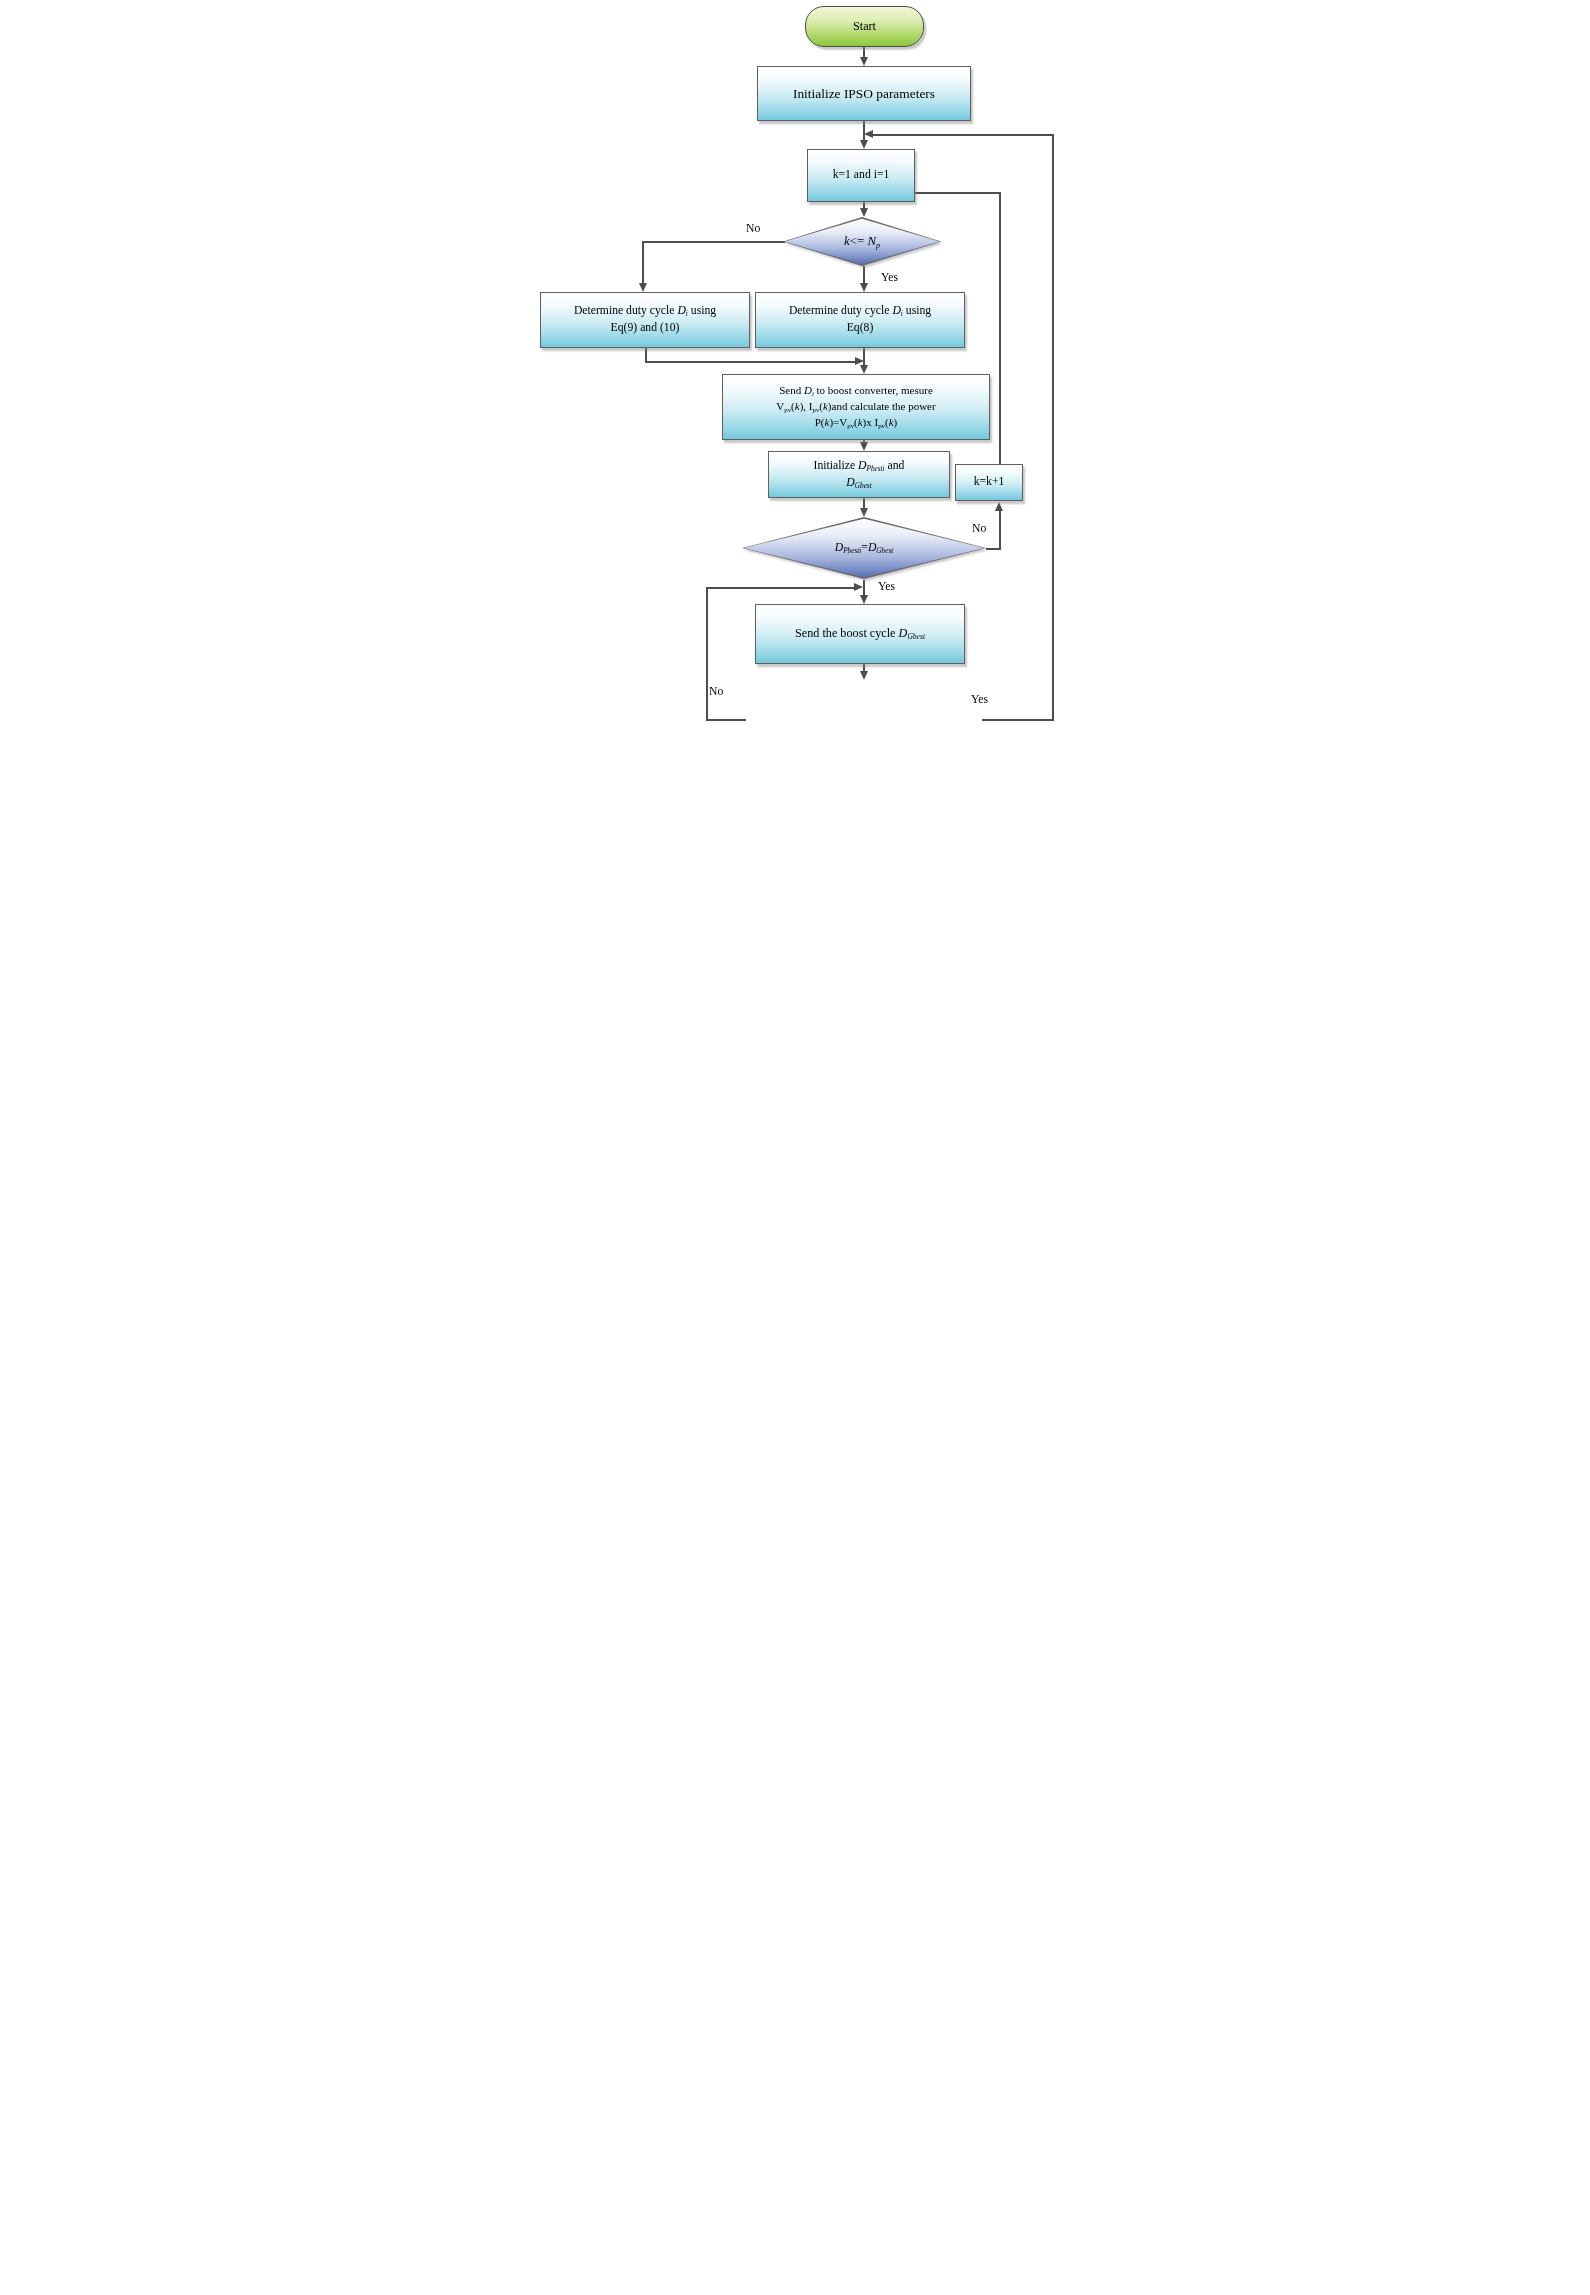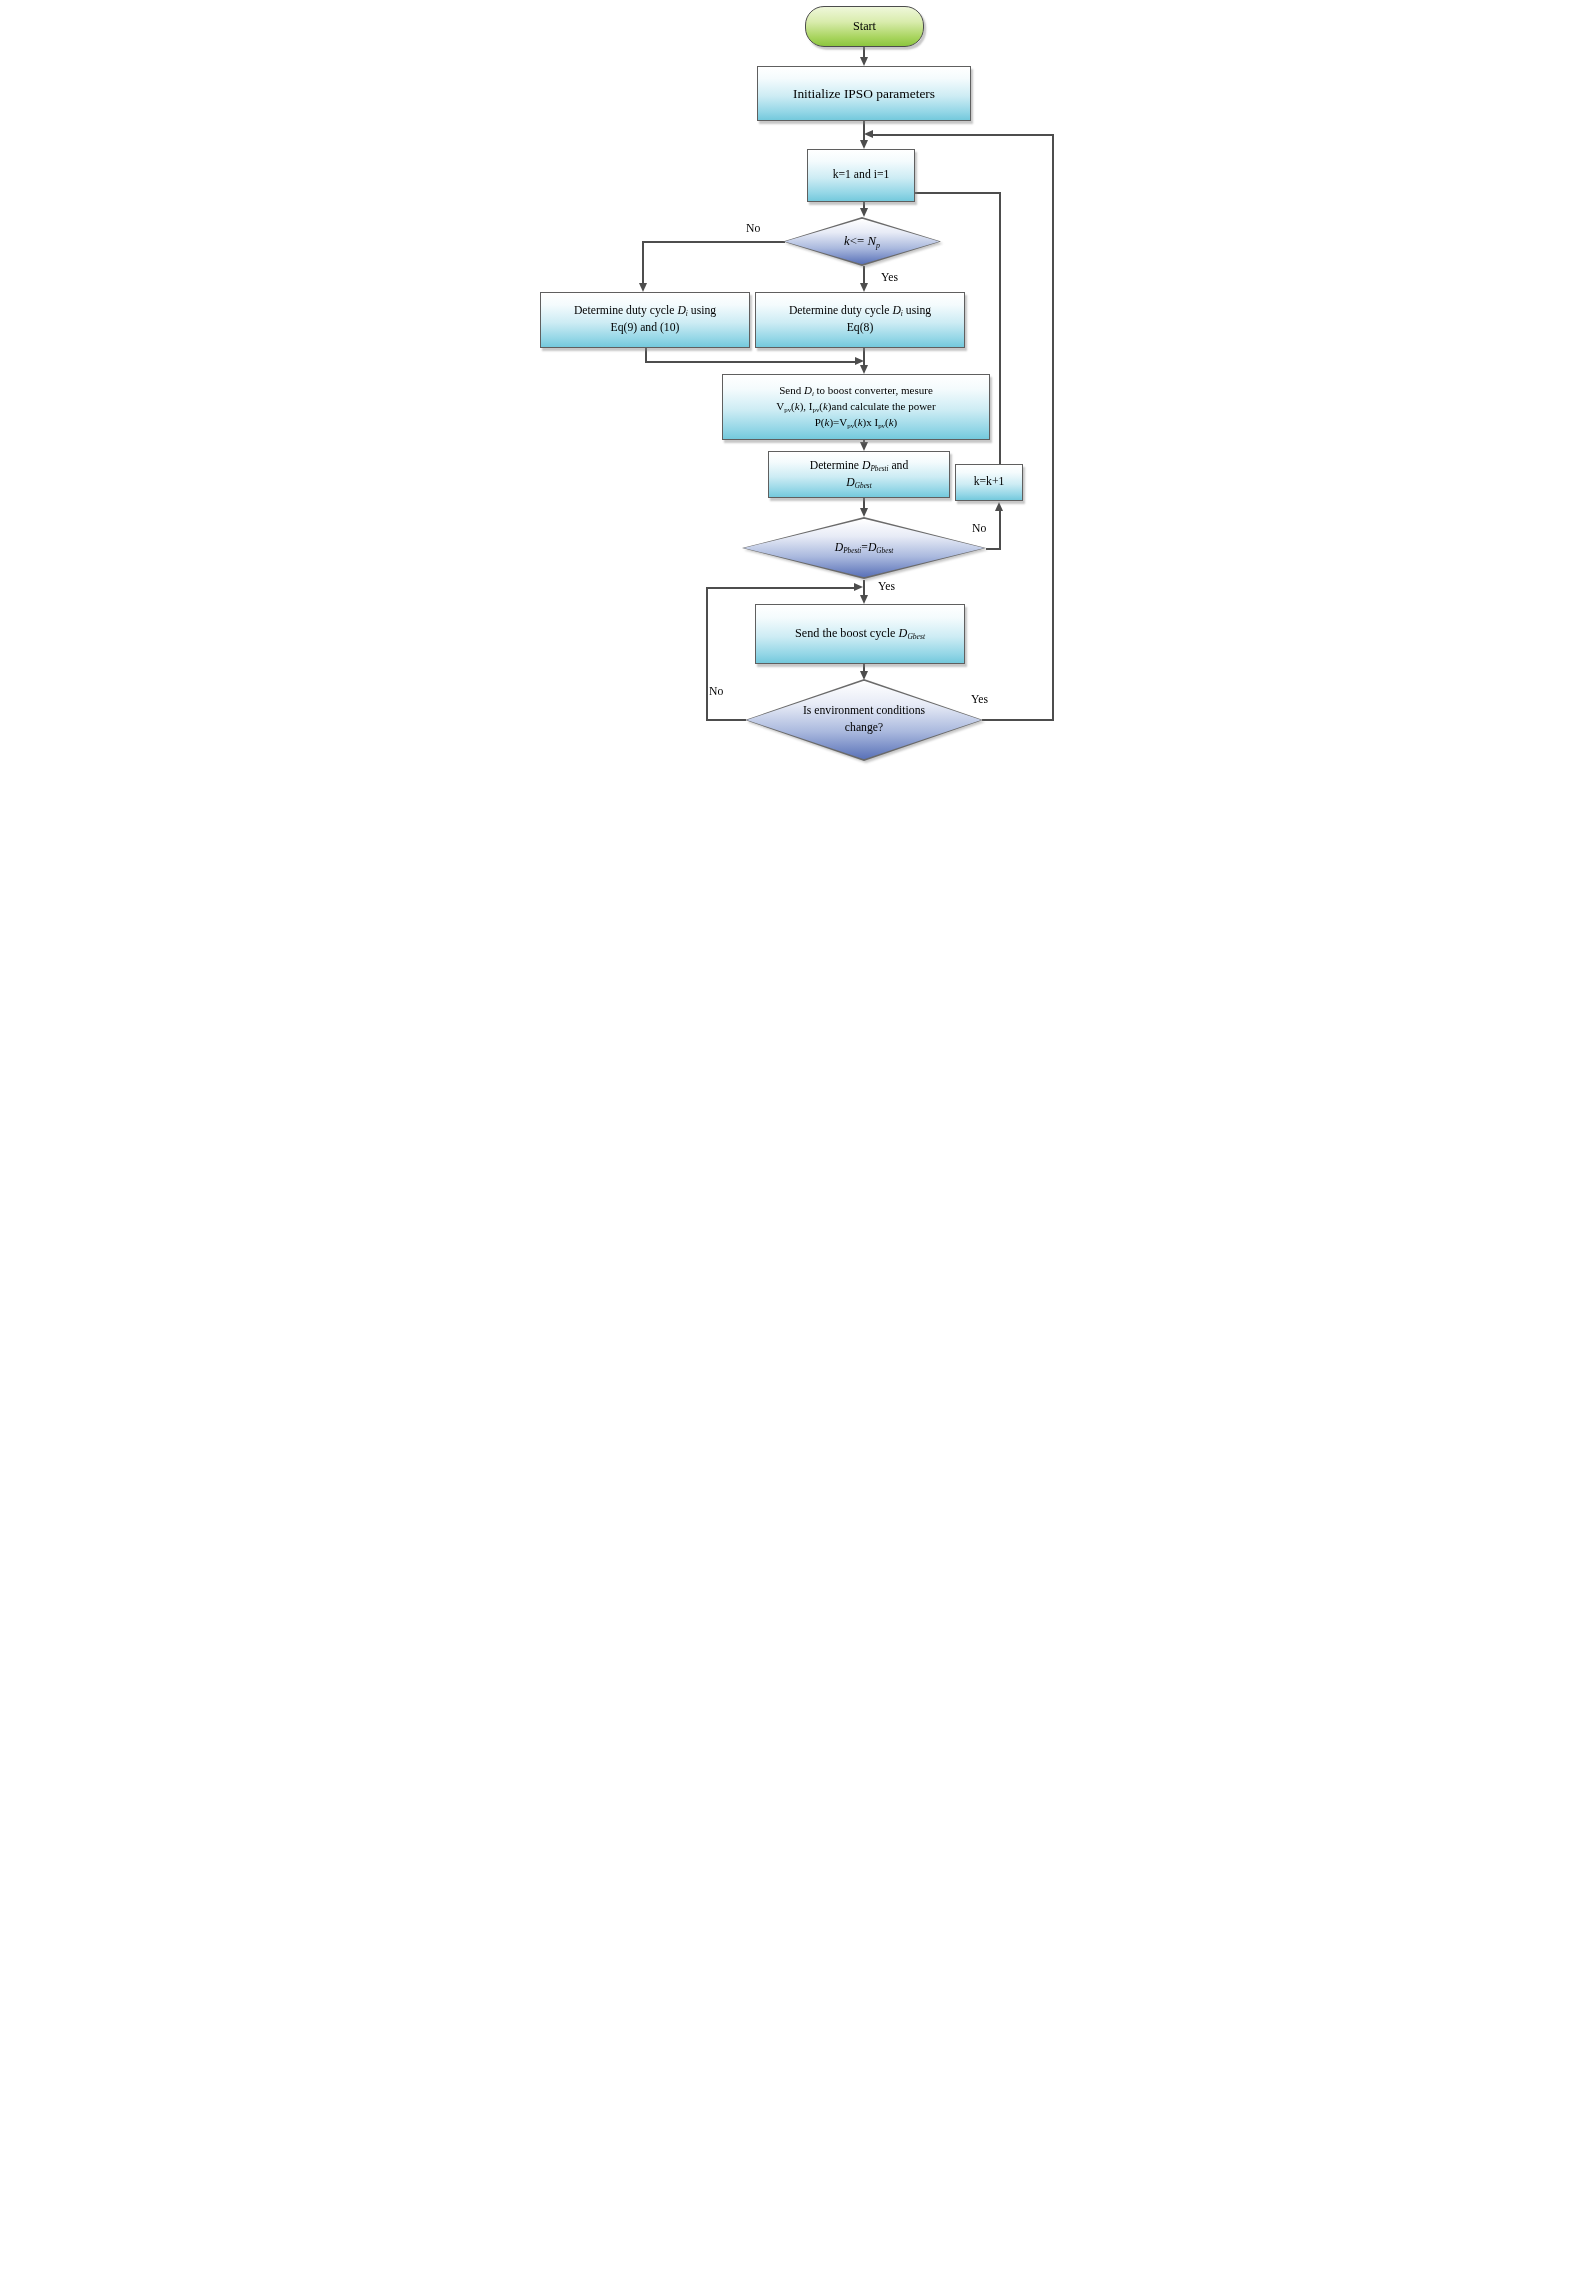--- a/index.html
+++ b/index.html
@@ -134,21 +134,21 @@
     <div class="tline">Eq(8)</div>
   </div>
 
   <div class="node pbox f20" style="left:192px;top:374px;width:268px;height:66px;">
     <div class="tline"><span>Send </span><span class="v">D</span><span class="si">i</span><span> to boost converter, mesure</span></div>
     <div class="tline"><span>V</span><span class="s">pv</span><span>(</span><span class="v">k</span><span>), I</span><span class="s">pv</span><span>(</span><span class="v">k</span><span>)and calculate the power</span></div>
     <div class="tline"><span>P(</span><span class="v">k</span><span>)=V</span><span class="s">pv</span><span>(</span><span class="v">k</span><span>)x I</span><span class="s">pv</span><span>(</span><span class="v">k</span><span>)</span></div>
   </div>
 
   <div class="node pbox f21" style="left:238px;top:451px;width:182px;height:47px;">
-    <div class="tline"><span>Determine </span><span class="v">D</span><span class="si">Pbesti</span><span> and</span></div>
+    <div class="tline"><span>Initialize </span><span class="v">D</span><span class="si">Pbesti</span><span> and</span></div>
     <div class="tline"><span class="v">D</span><span class="si">Gbest</span></div>
   </div>
 
   <div class="node pbox f21" style="left:425px;top:464px;width:68px;height:37px;">
     <span class="tline">k=k+1</span>
   </div>
 
   <div class="diamond" style="left:212px;top:517px;width:244px;height:62px;">
     <div class="db"></div>
     <div class="df"></div>
@@ -157,26 +157,18 @@
     </div>
   </div>
 
   <div class="lbl" style="left:442px;top:522px;">No</div>
   <div class="lbl" style="left:348px;top:580px;">Yes</div>
 
   <div class="node pbox f22" style="left:225px;top:604px;width:210px;height:60px;">
     <div class="tline"><span>Send the boost cycle </span><span class="v">D</span><span class="si">Gbest</span></div>
   </div>
 
-  <div class="diamond" style="left:215px;top:679px;width:238px;height:82px;">
-    <div class="db"></div>
-    <div class="df"></div>
-    <div class="dt f21">
-      <span class="tline">Is environment conditions</span>
-      <span class="tline">change?</span>
-    </div>
-  </div>
 
   <div class="lbl" style="left:179px;top:685px;">No</div>
   <div class="lbl" style="left:441px;top:693px;">Yes</div>
 
 </div>
 
 
 </body></html>

